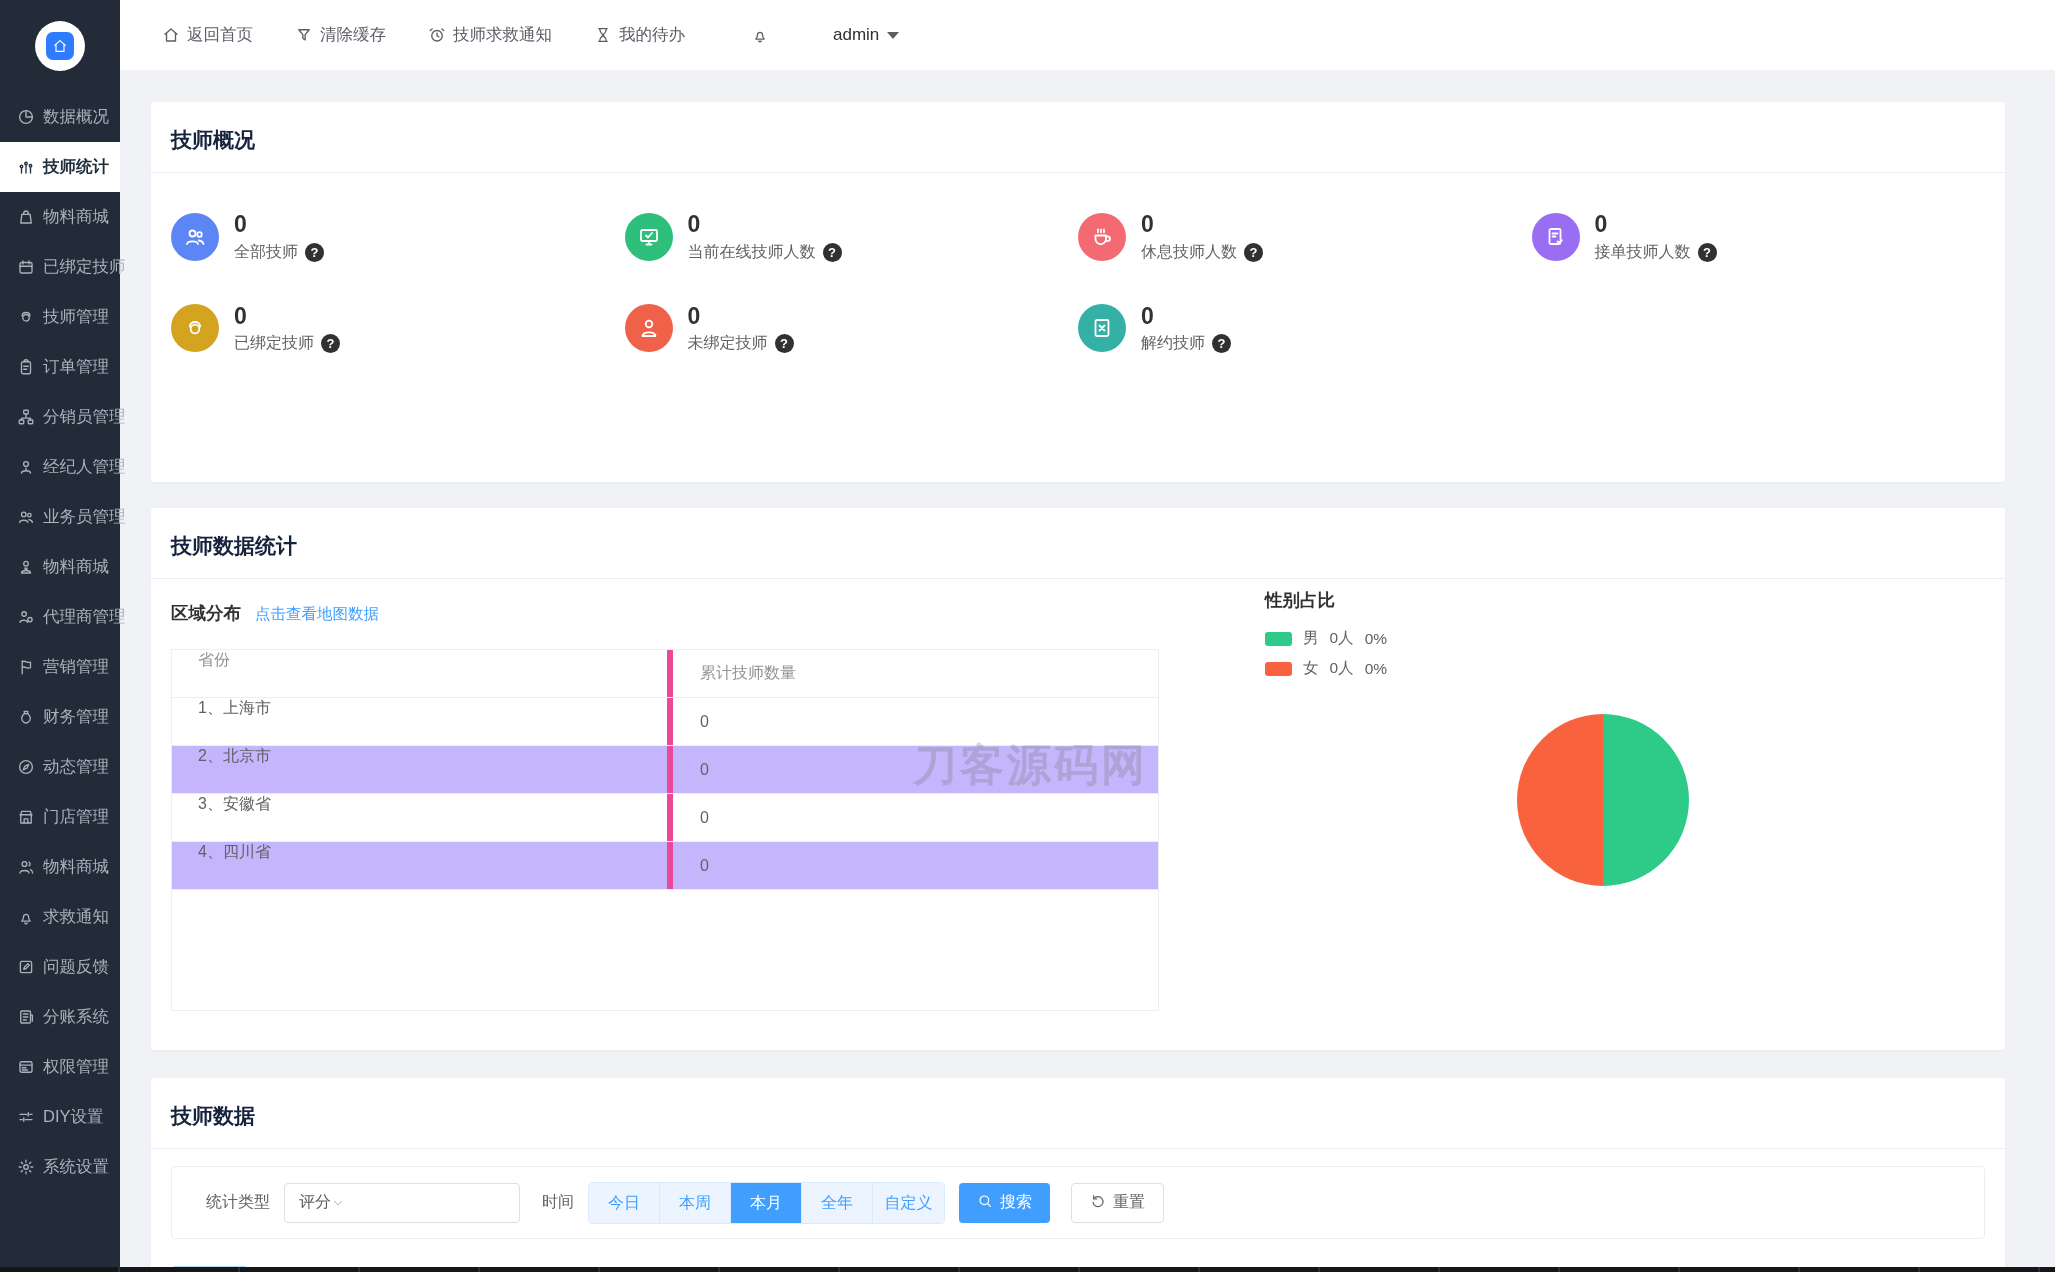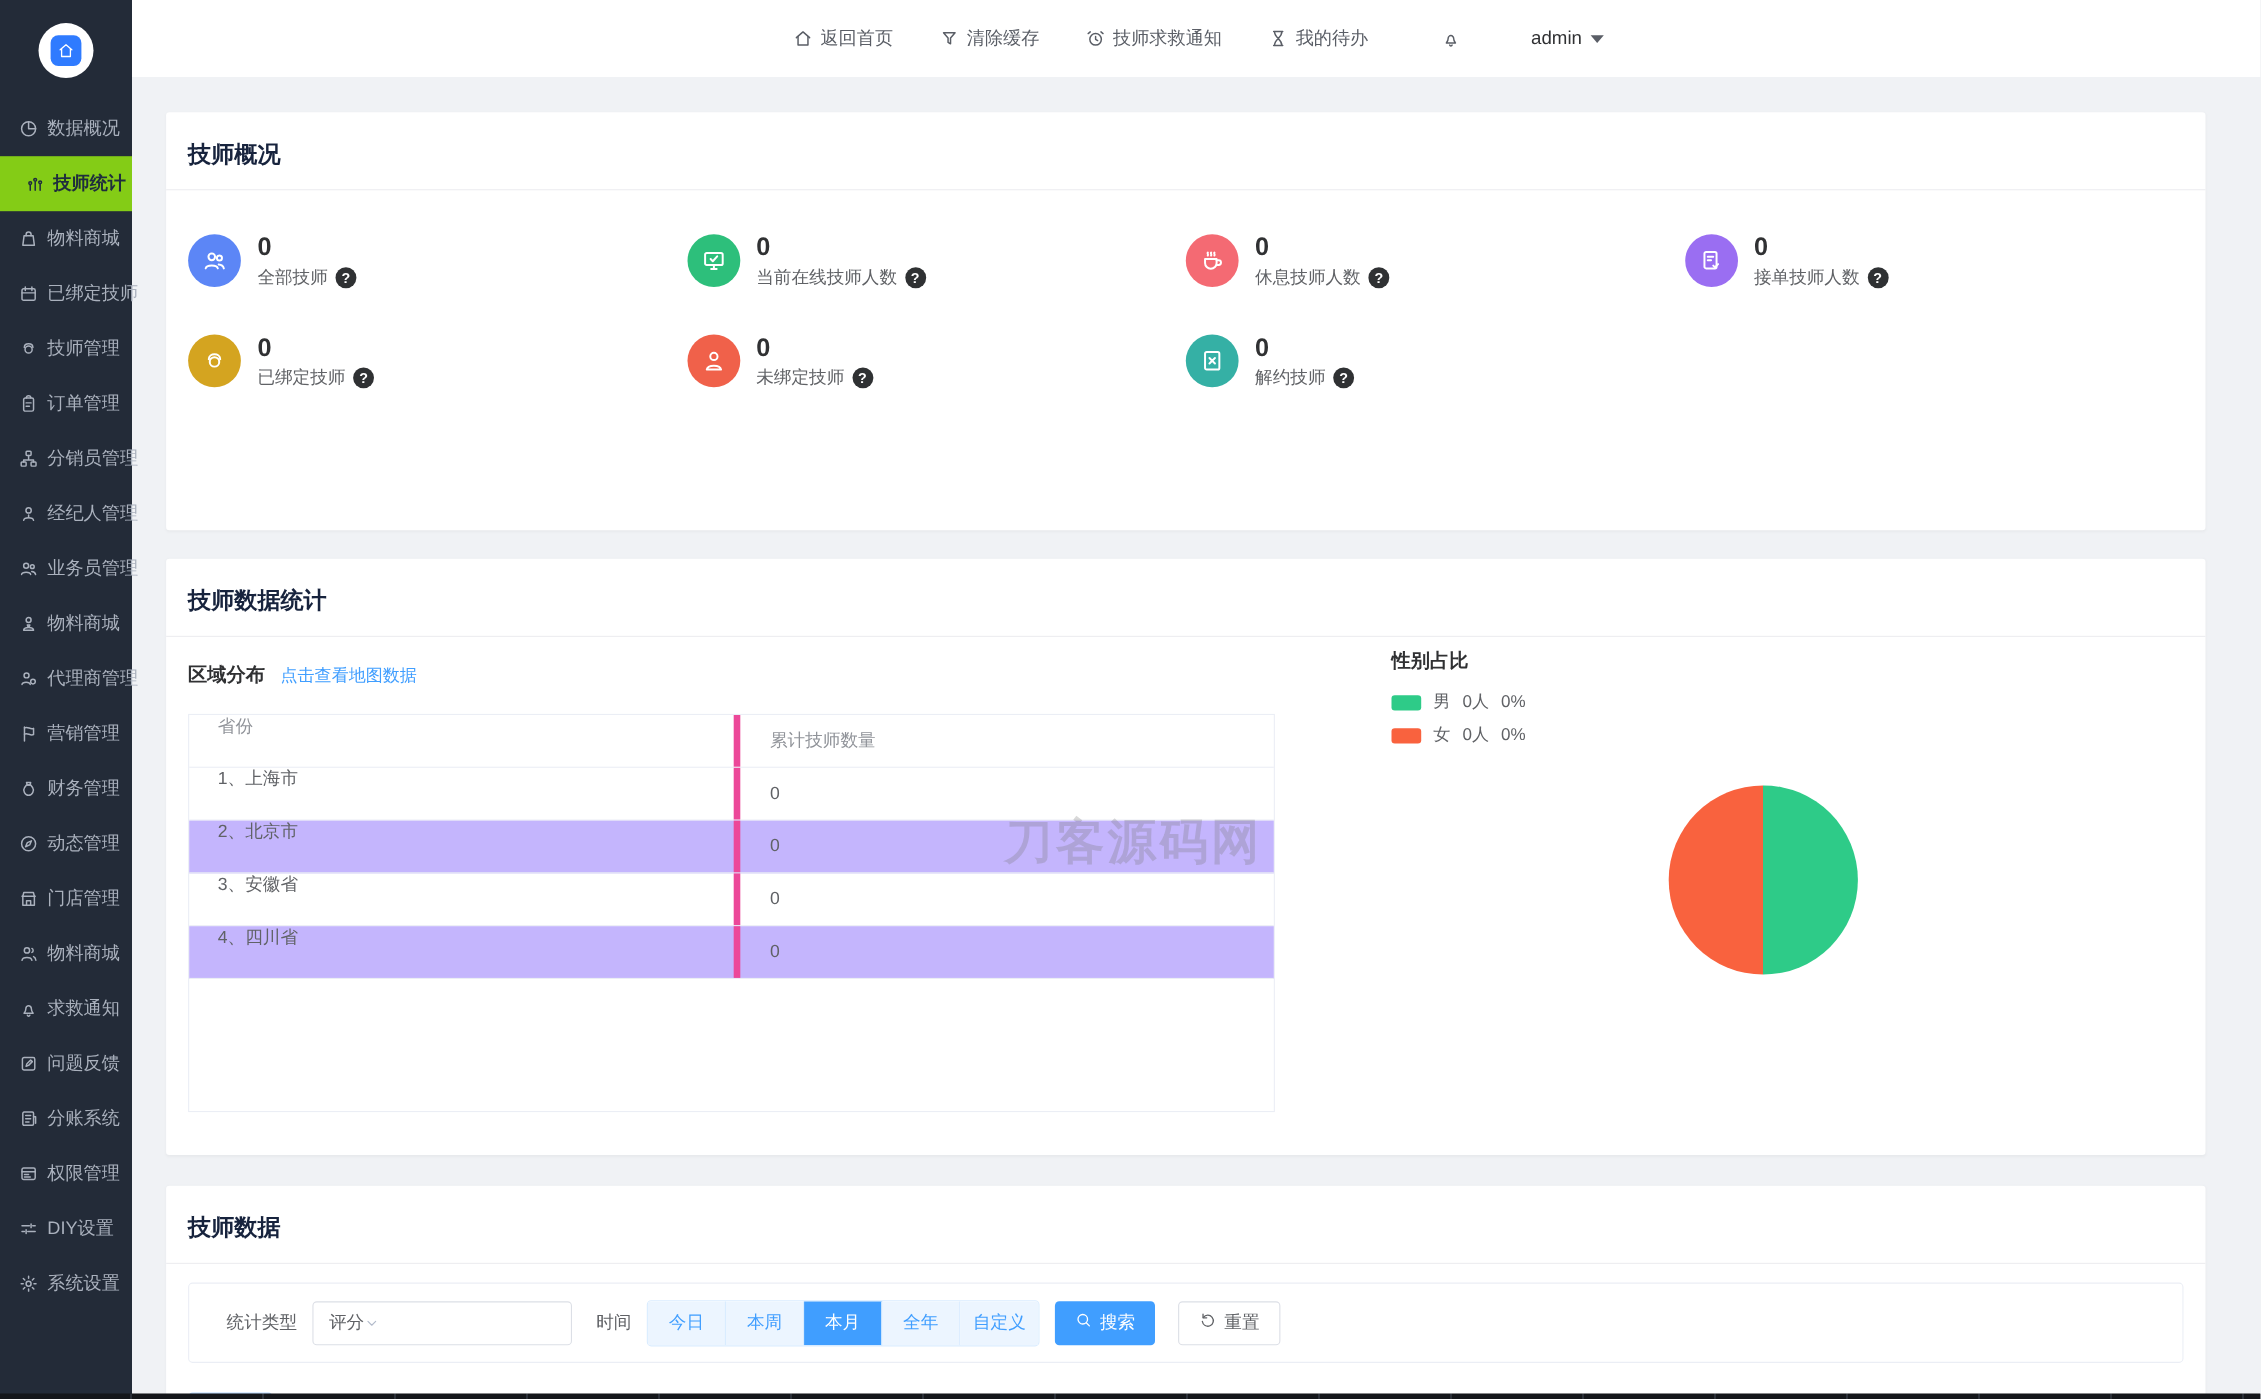--- a/index.html
+++ b/index.html
@@ -10,25 +10,25 @@
   
   .sidebar { width:120px; background:#232b38; height:1272px; flex:0 0 120px; z-index:5; }
   .logo-wrap { height:92px; display:flex; align-items:center; justify-content:center; }
   .logo-circle { width:50px; height:50px; border-radius:50%; background:#ffffff; display:flex; align-items:center; justify-content:center; }
   .logo-badge { width:28px; height:28px; border-radius:7px; background:#2f7bff; color:#fff; display:flex; align-items:center; justify-content:center; }
   .logo-badge svg { width:16px; height:16px; }
   .menu { display:flex; flex-direction:column; }
   .menu-item { height:50px; display:flex; align-items:center; padding-left:17px; color:#aab1bd; font-size:16.5px; cursor:pointer; white-space:nowrap; }
   .menu-item .ico { width:18px; height:18px; margin-right:8px; display:inline-flex; }
   .menu-item .ico svg { width:18px; height:18px; }
-  .menu-item.active { background:#84cc16; color:#1f2d3d; font-weight:600;justify-content:center; }
+  .menu-item.active { background:#ffffff; color:#1f2d3d; font-weight:600; }
 
   
   .main { flex:1; display:flex; flex-direction:column; height:1272px; overflow:hidden; }
-  .topbar { height:70px; background:#ffffff; display:flex; align-items:center; justify-content:center; padding-right:38px; flex:0 0 70px;gap:20px; }
+  .topbar { height:70px; background:#ffffff; display:flex; align-items:center; justify-content:flex-start; padding-right:38px; flex:0 0 70px;gap:20px; }
   .toplink { display:flex; align-items:center; gap:7px; color:#5a5e66; font-size:16.5px; margin-left:42px; cursor:pointer; }
   .toplink .ico, .bell-btn .ico { width:18px; height:18px; display:inline-flex; }
   .toplink svg, .bell-btn svg { width:18px; height:18px; }
   .bell-btn { margin-left:46px; color:#5a5e66; cursor:pointer; display:flex; align-items:center; }
   .user-box { margin-left:44px; display:flex; align-items:center; gap:8px; color:#303133; font-size:17px; cursor:pointer; }
   .caret { width:0; height:0; border-left:6px solid transparent; border-right:6px solid transparent; border-top:7px solid #5a5e66; }
 
   .content { flex:1; overflow:hidden; padding:32px 50px 0 31px; }
   .card { background:#ffffff; border-radius:3px; box-shadow:0 1px 3px rgba(0,0,0,.04); padding:24px 20px 0 20px; }
   .card h2 { font-size:21px; color:#17233d; font-weight:700; padding-bottom:18px; }

